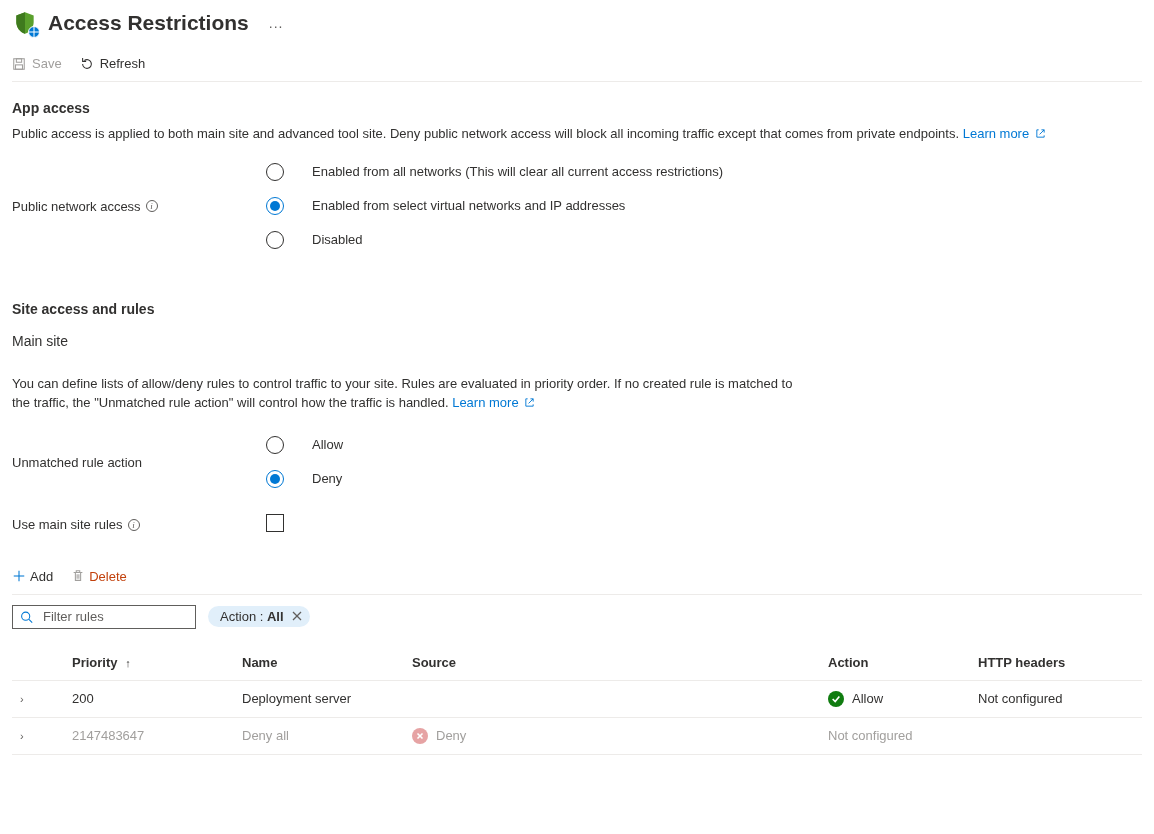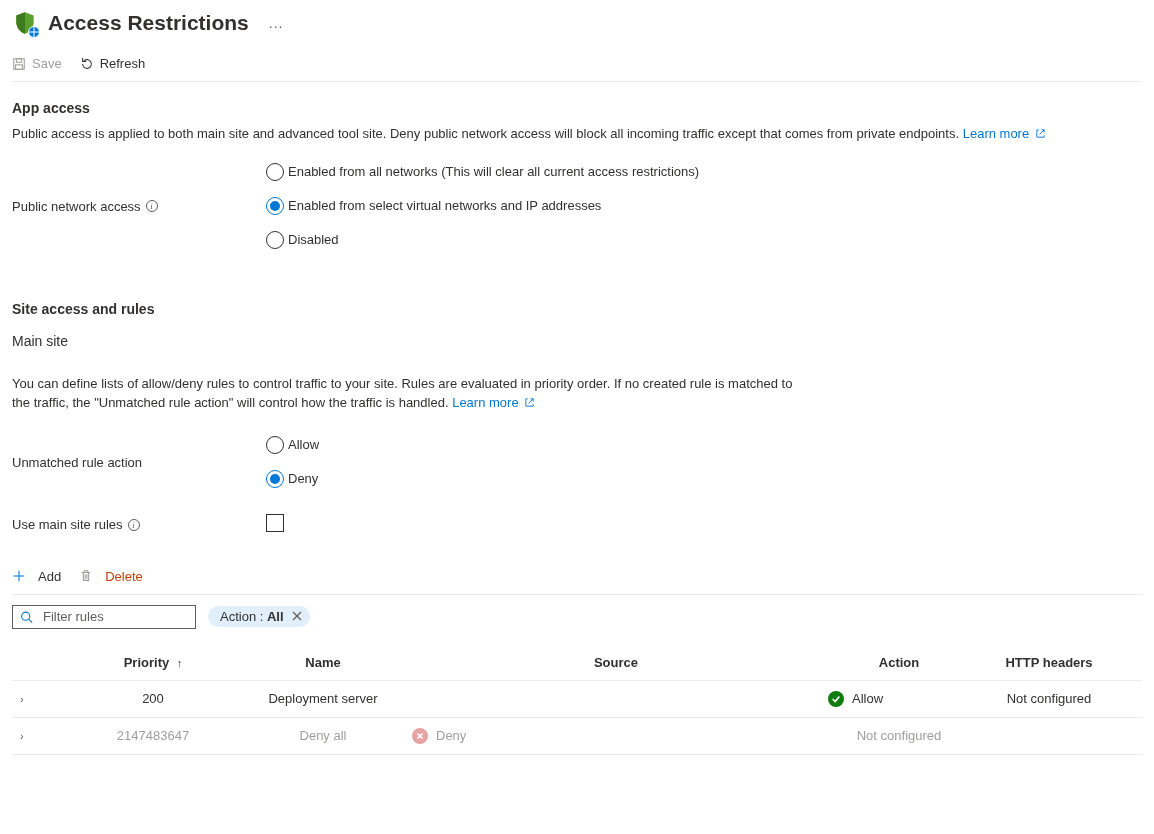--- a/index.html
+++ b/index.html
@@ -140,21 +140,21 @@
       font-family: Georgia, serif;
     }
     .radio-group {
       display: flex;
       flex-direction: column;
       gap: 16px;
     }
     .radio-opt {
       display: flex;
       align-items: center;
-      gap: 4px;
+      gap: 28px;
       cursor: pointer;
     }
     .radio-circle {
       width: 18px;
       height: 18px;
       border: 1px solid #323130;
       border-radius: 50%;
       display: inline-flex;
       align-items: center;
       justify-content: center;
@@ -205,21 +205,21 @@
       display: flex;
       align-items: center;
       gap: 18px;
       margin-top: 34px;
       padding-bottom: 10px;
       border-bottom: 1px solid #edebe9;
     }
     .add-btn {
       display: inline-flex;
       align-items: center;
-      gap: 12px;
+      gap: 4px;
       color: #323130;
       cursor: pointer;
       font-size: 13px;
     }
     .add-btn.disabled {
       color: #c2410c;
       cursor: default;
     }
     .filter-row {
       display: flex;
@@ -280,21 +280,20 @@
     }
     .table-header-row {
       font-weight: 600;
       color: #323130;
     }
     .table-row {
       font-weight: 400;
     }
     .cell {
       padding-right: 8px;
-      text-align: center;
     }
     .expand-cell {
       text-align: left;
       padding-left: 8px;
     }
     .sort-arrow {
       display: inline-block;
       margin-left: 4px;
       font-size: 11px;
     }

